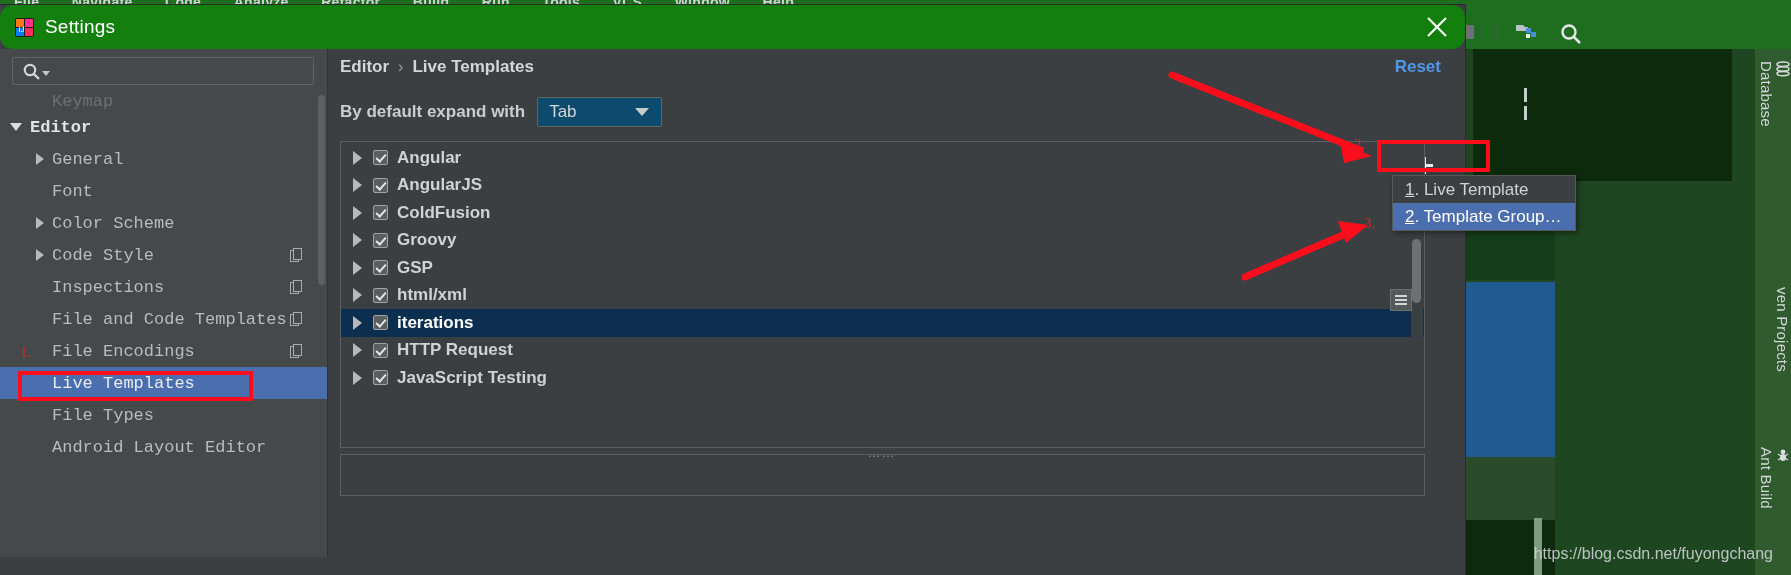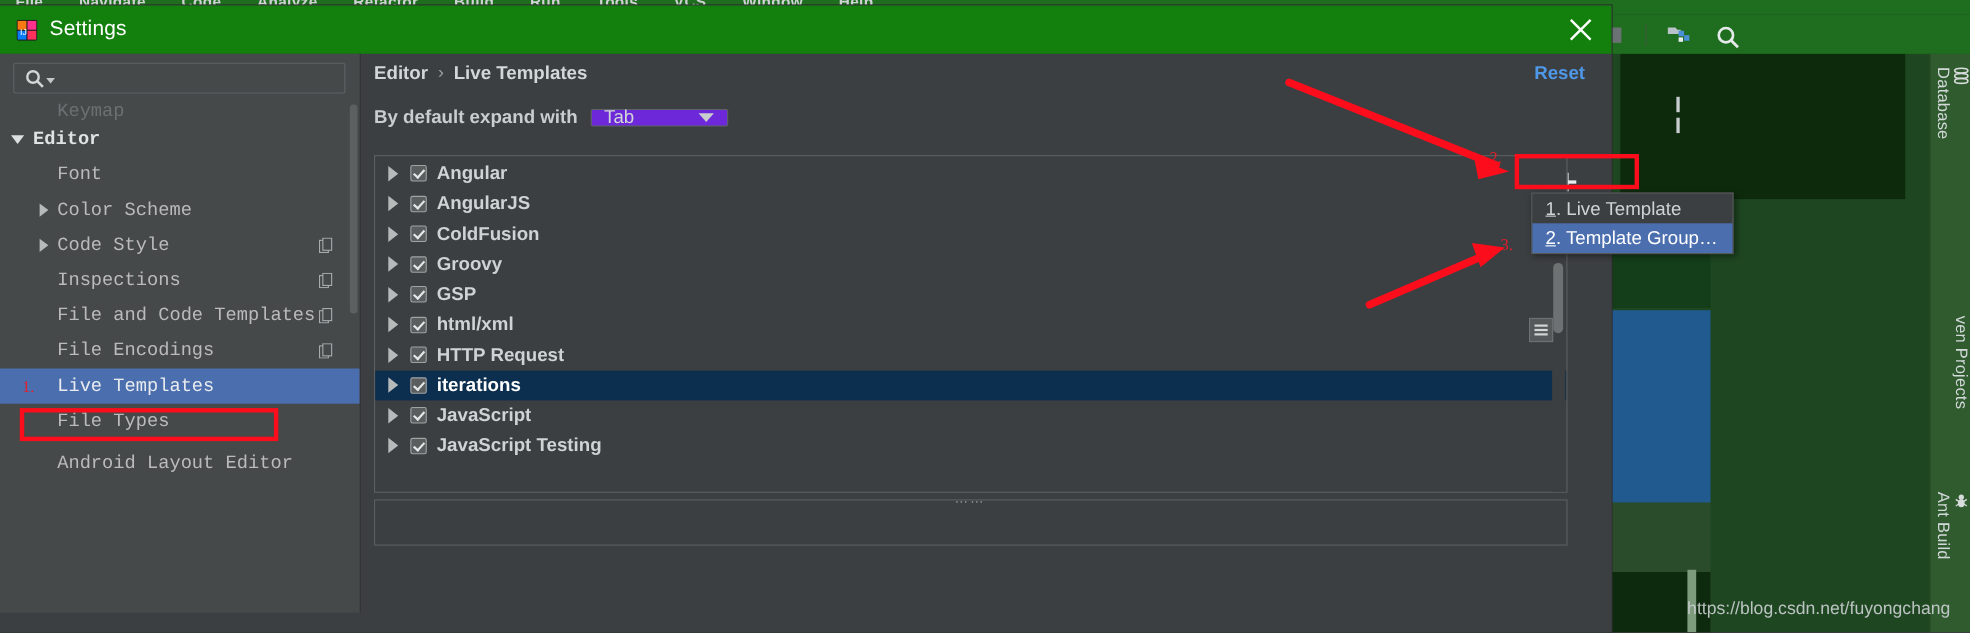--- a/index.html
+++ b/index.html
@@ -150,20 +150,21 @@
     width: 1465px; height: 570px;
     background: #3c3f41;
     box-shadow: 0 0 0 1px #2b2b2b;
   }
   .dlg-title {
     position: relative;
     height: 44px;
     background: #13800e;
     display: flex;
     align-items: center;
+    border-radius: 13px;
   }
   .dlg-logo {
     width: 19px; height: 19px;
     margin-left: 15px;
     flex: 0 0 auto;
     display: block;
   }
   .dlg-title-text {
     color: #ffffff;
     font-size: 19px;
@@ -298,22 +299,22 @@
     display: flex;
     align-items: center;
   }
   .expand-label {
     color: #c9cdce;
     font-size: 17px;
     margin-right: 12px;
     font-weight: bold;
   }
   .combo {
-    width: 125px; height: 16px;
-    background: #6d28d9;
+    width: 125px; height: 30px;
+    background: #0c4a6e;
     border: 1px solid #5e6364;
     border-radius: 2px;
     display: flex;
     align-items: center;
     position: relative;
     box-sizing: border-box;
   }
   .combo-val {
     color: #d2d6d7;
     font-size: 17px;
@@ -602,20 +603,24 @@
         <div class="tree">
             <div class="tree-row clipped" style="padding-left: 36px;">
               <span class="twisty none"></span>
               <span class="tlabel">Keymap</span>
             </div>
             <div class="tree-row bold" style="padding-left: 10px;">
               <span class="twisty down"></span>
               <span class="tlabel">Editor</span>
             </div>
             <div class="tree-row" style="padding-left: 36px;">
+              <span class="twisty right"></span>
+              <span class="tlabel">General</span>
+            </div>
+            <div class="tree-row" style="padding-left: 36px;">
               <span class="twisty none"></span>
               <span class="tlabel">Font</span>
             </div>
             <div class="tree-row" style="padding-left: 36px;">
               <span class="twisty right"></span>
               <span class="tlabel">Color Scheme</span>
             </div>
             <div class="tree-row" style="padding-left: 36px;">
               <span class="twisty right"></span>
               <span class="tlabel">Code Style</span>
@@ -649,21 +654,21 @@
                 </svg></span>
             </div>
             <div class="tree-row selected" style="padding-left: 36px;">
               <span class="twisty none"></span>
               <span class="tlabel">Live Templates</span>
             </div>
             <div class="tree-row" style="padding-left: 36px;">
               <span class="twisty none"></span>
               <span class="tlabel">File Types</span>
             </div>
-            <div class="tree-row" style="padding-left: 36px; align-items: flex-end;">
+            <div class="tree-row" style="padding-left: 36px;">
               <span class="twisty none"></span>
               <span class="tlabel">Android Layout Editor</span>
             </div>
           </div>
         <div class="left-scroll"></div>
       </div>
 
       <div class="main-pane">
 
         <div class="breadcrumb">
@@ -711,34 +716,29 @@
               <div class="tpl-row">
                 <span class="twisty2"></span>
                 <span class="chk"></span>
                 <span>GSP</span>
               </div>
               <div class="tpl-row">
                 <span class="twisty2"></span>
                 <span class="chk"></span>
                 <span>html/xml</span>
               </div>
+              <div class="tpl-row selected">
+                <span class="twisty2"></span>
+                <span class="chk"></span>
+                <span>iterations</span>
+              </div>
               <div class="tpl-row">
                 <span class="twisty2"></span>
                 <span class="chk"></span>
                 <span>HTTP Request</span>
-              </div>
-              <div class="tpl-row selected">
-                <span class="twisty2"></span>
-                <span class="chk"></span>
-                <span>iterations</span>
-              </div>
-              <div class="tpl-row">
-                <span class="twisty2"></span>
-                <span class="chk"></span>
-                <span>JavaScript</span>
               </div>
               <div class="tpl-row">
                 <span class="twisty2"></span>
                 <span class="chk"></span>
                 <span>JavaScript Testing</span>
               </div>
             </div>
           <div class="tpl-scroll-track">
             <div class="tpl-scroll-thumb"></div>
           </div>

